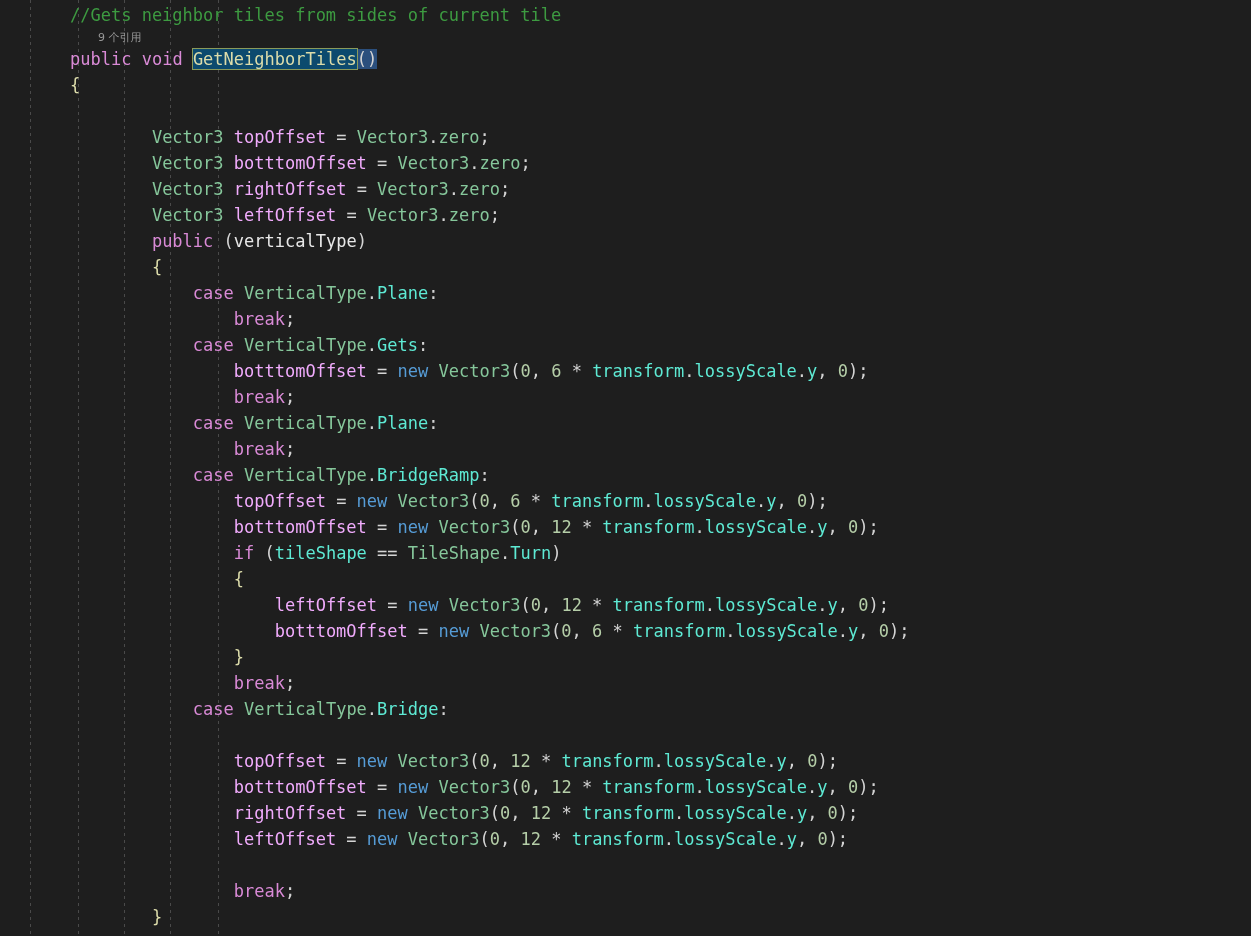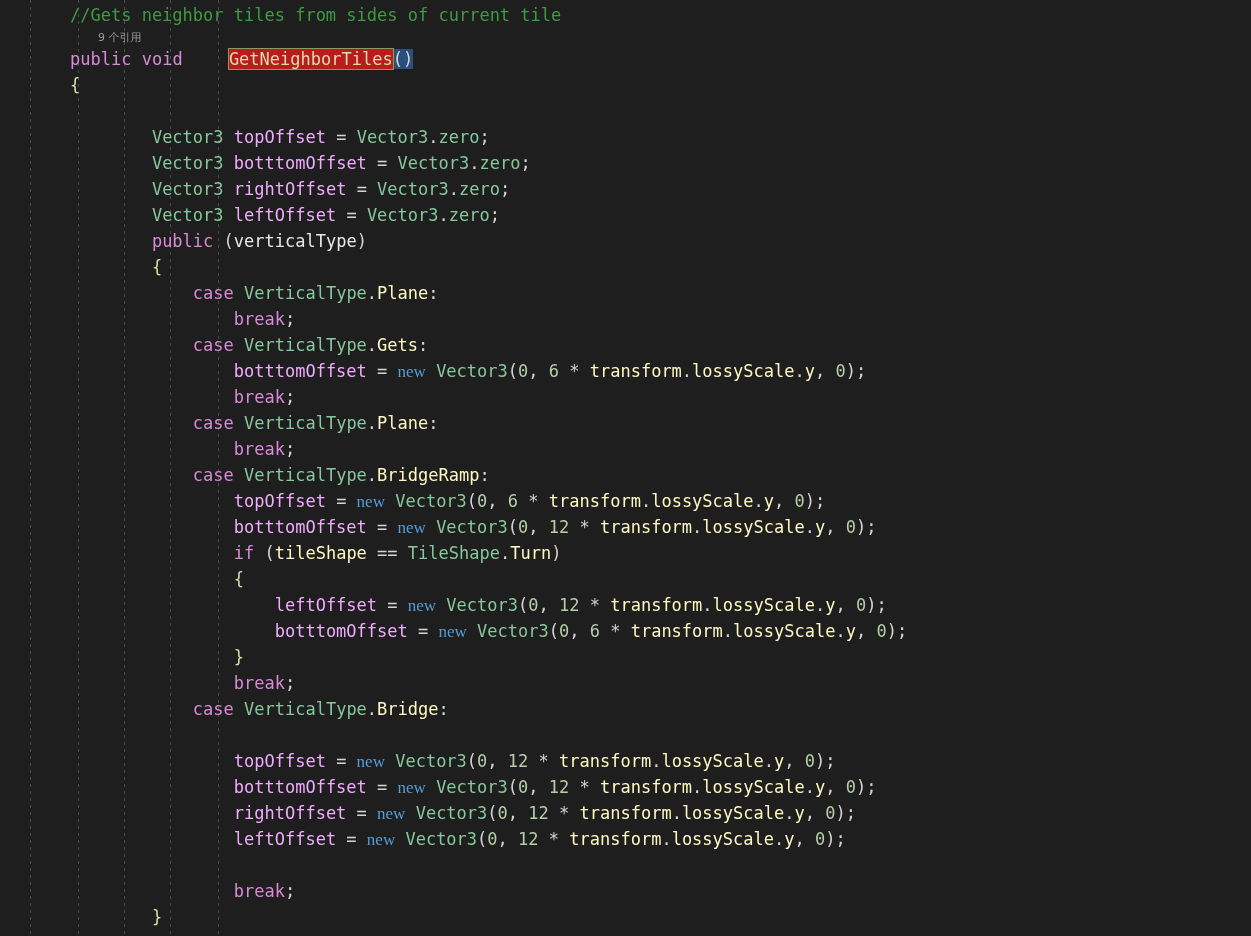--- a/index.html
+++ b/index.html
@@ -66,35 +66,34 @@
     line-height: 17px;
     font-size: 11px;
     font-family: "DejaVu Sans", "Liberation Sans", sans-serif;
     color: #999999;
     white-space: pre;
   }
 
   
   .cmt  { color: #3d9b41; }   
   .kw   { color: #d98ad6; }   
-  .kw2  { color: #569cd6; font-family: Liberation Serif, serif; }   
+  .kw2  { color: #569cd6; }   
   .typ  { color: #86c79b; text-align: right; }   
   .var  { color: #f0abfc; }   
-  .mem  { color: #fef9c3; }   
+  .mem  { color: #5eead4; }   
   .num  { color: #b5cea8; }   
   .pun  { color: #d4d4d4; }   
   .brc  { color: #dcdcaa; }   
   .pln  { color: #e8e8e8; }   
 
   
   .hl-def {
-    background: #b91c1c;
+    background: #0c4a6e;
     outline: 1px solid #8a9a5b;
     color: #dcdcaa;
-    margin-left: 36px;
   }
   .hl-sel {
     background: #2b4f7d;
     color: #d4d4d4;
   }
 </style>
 </head>
 <body>
 
 <div id="editor">

